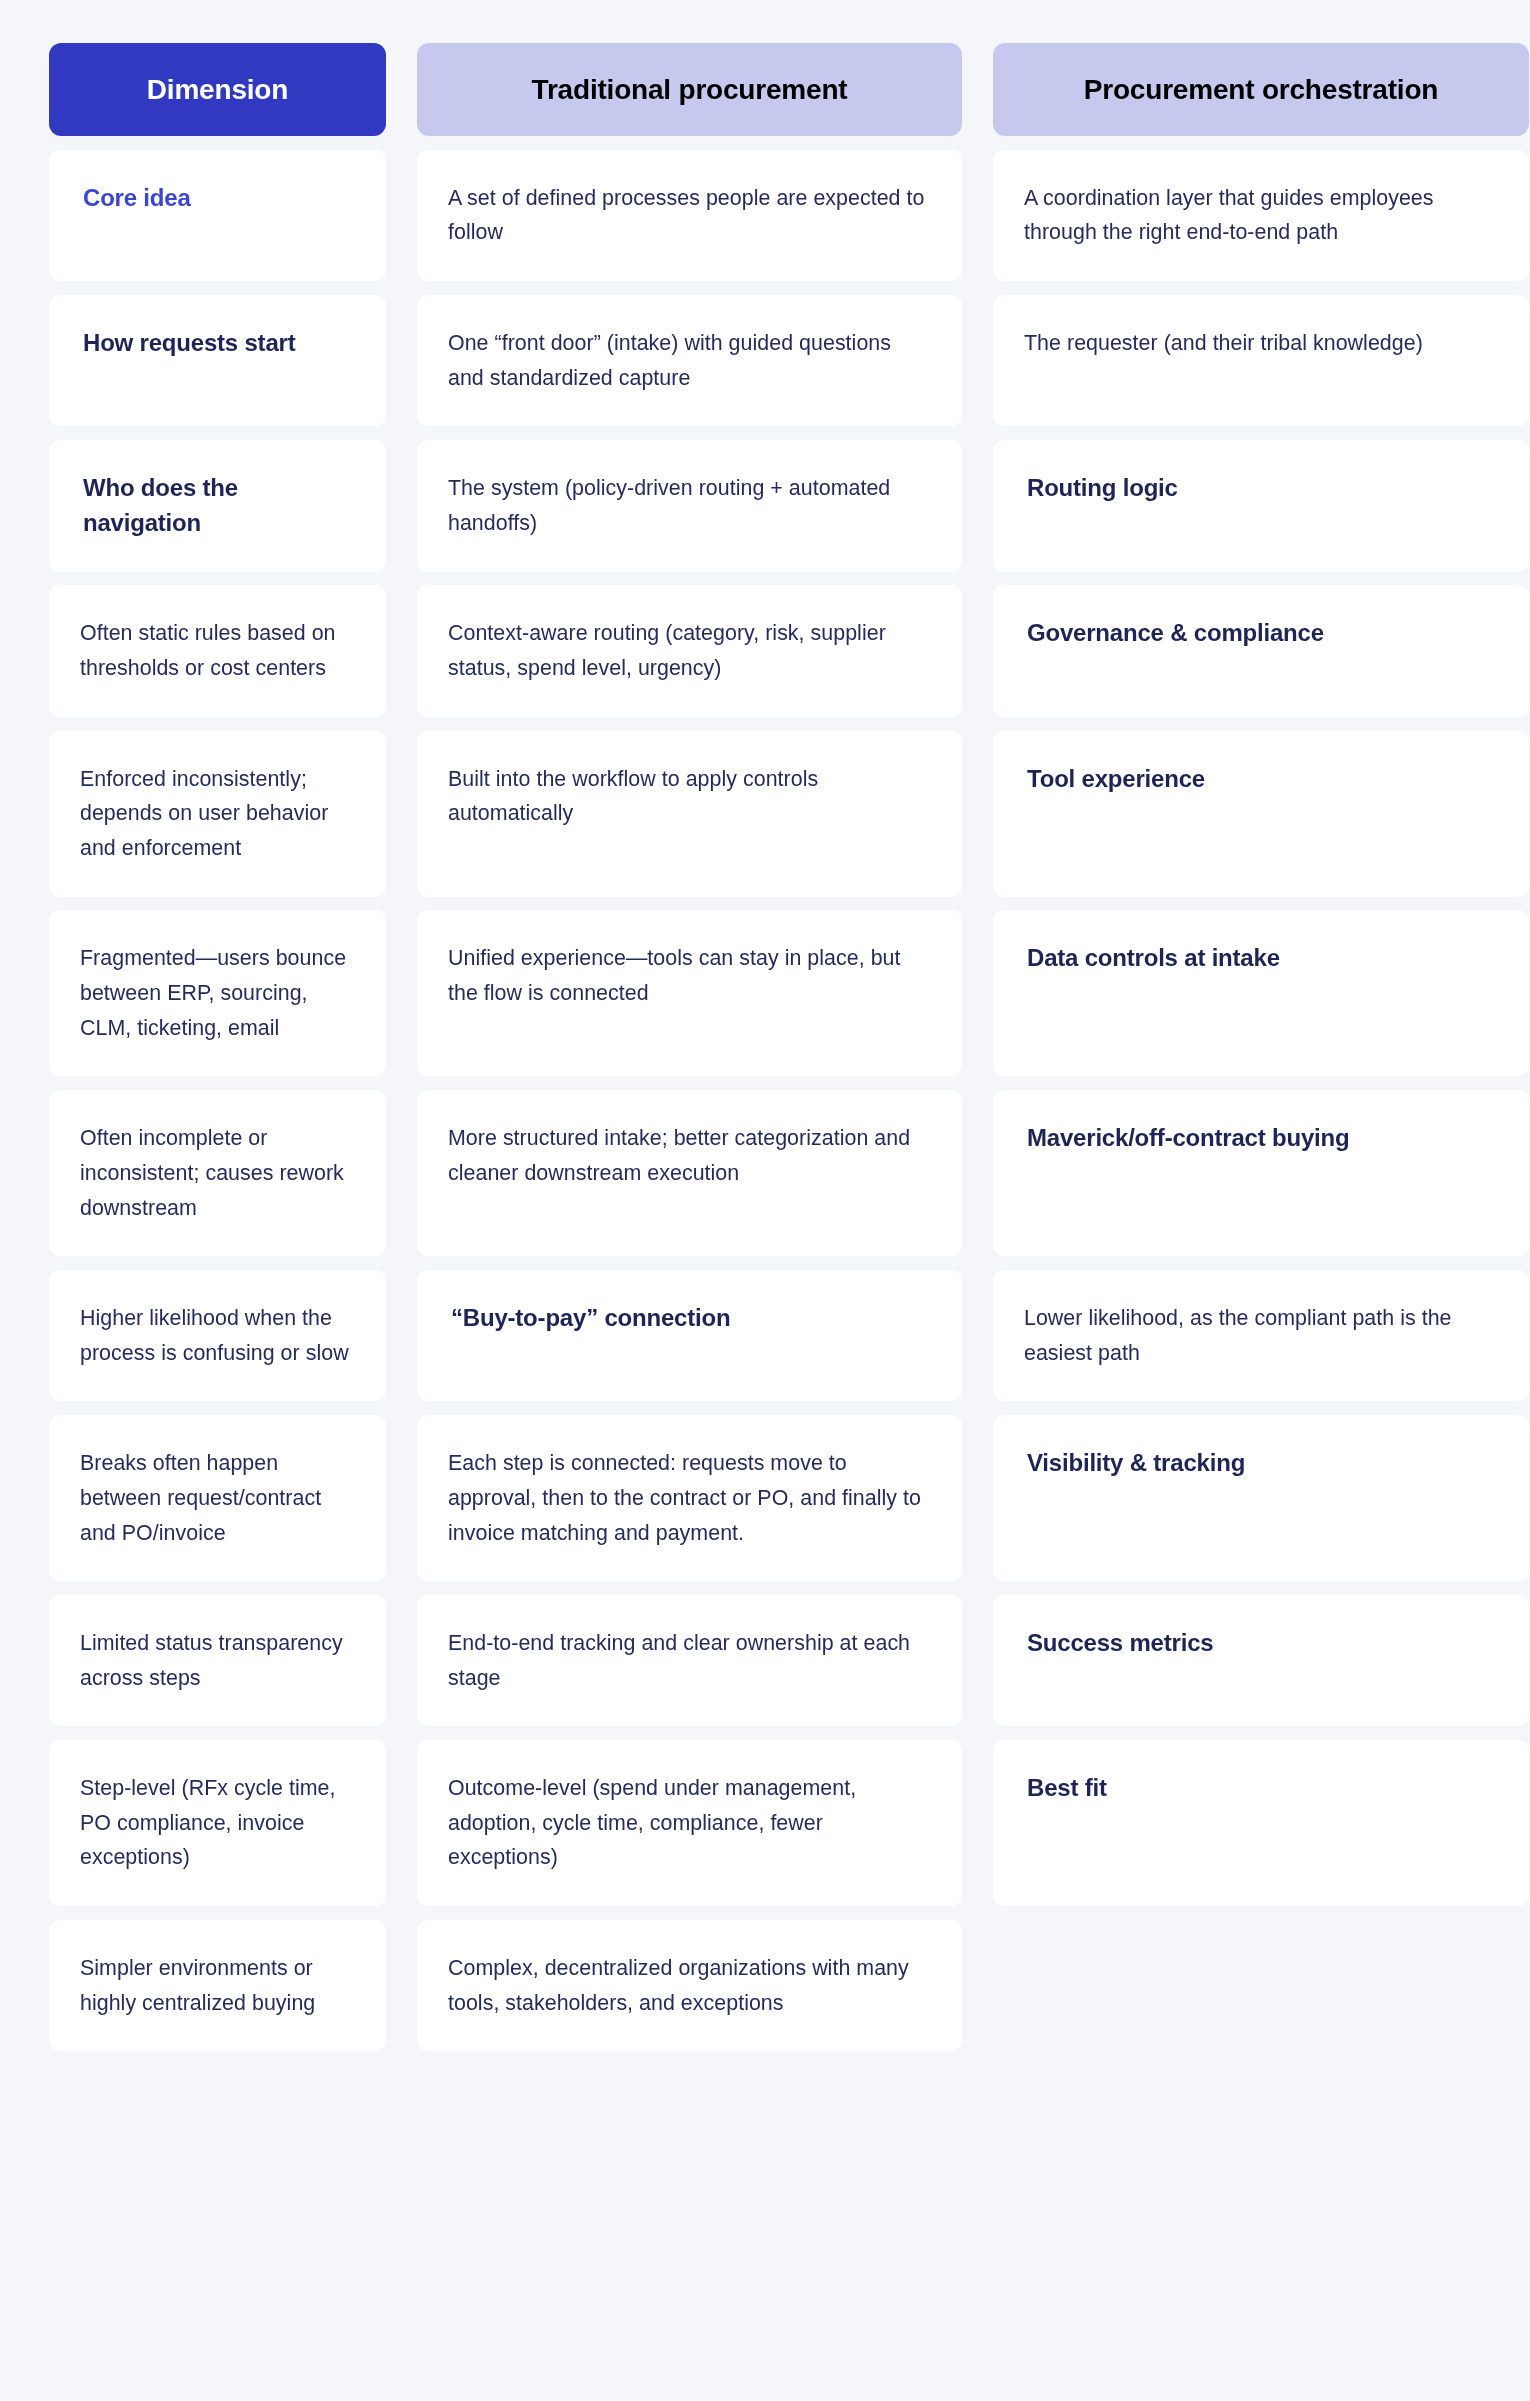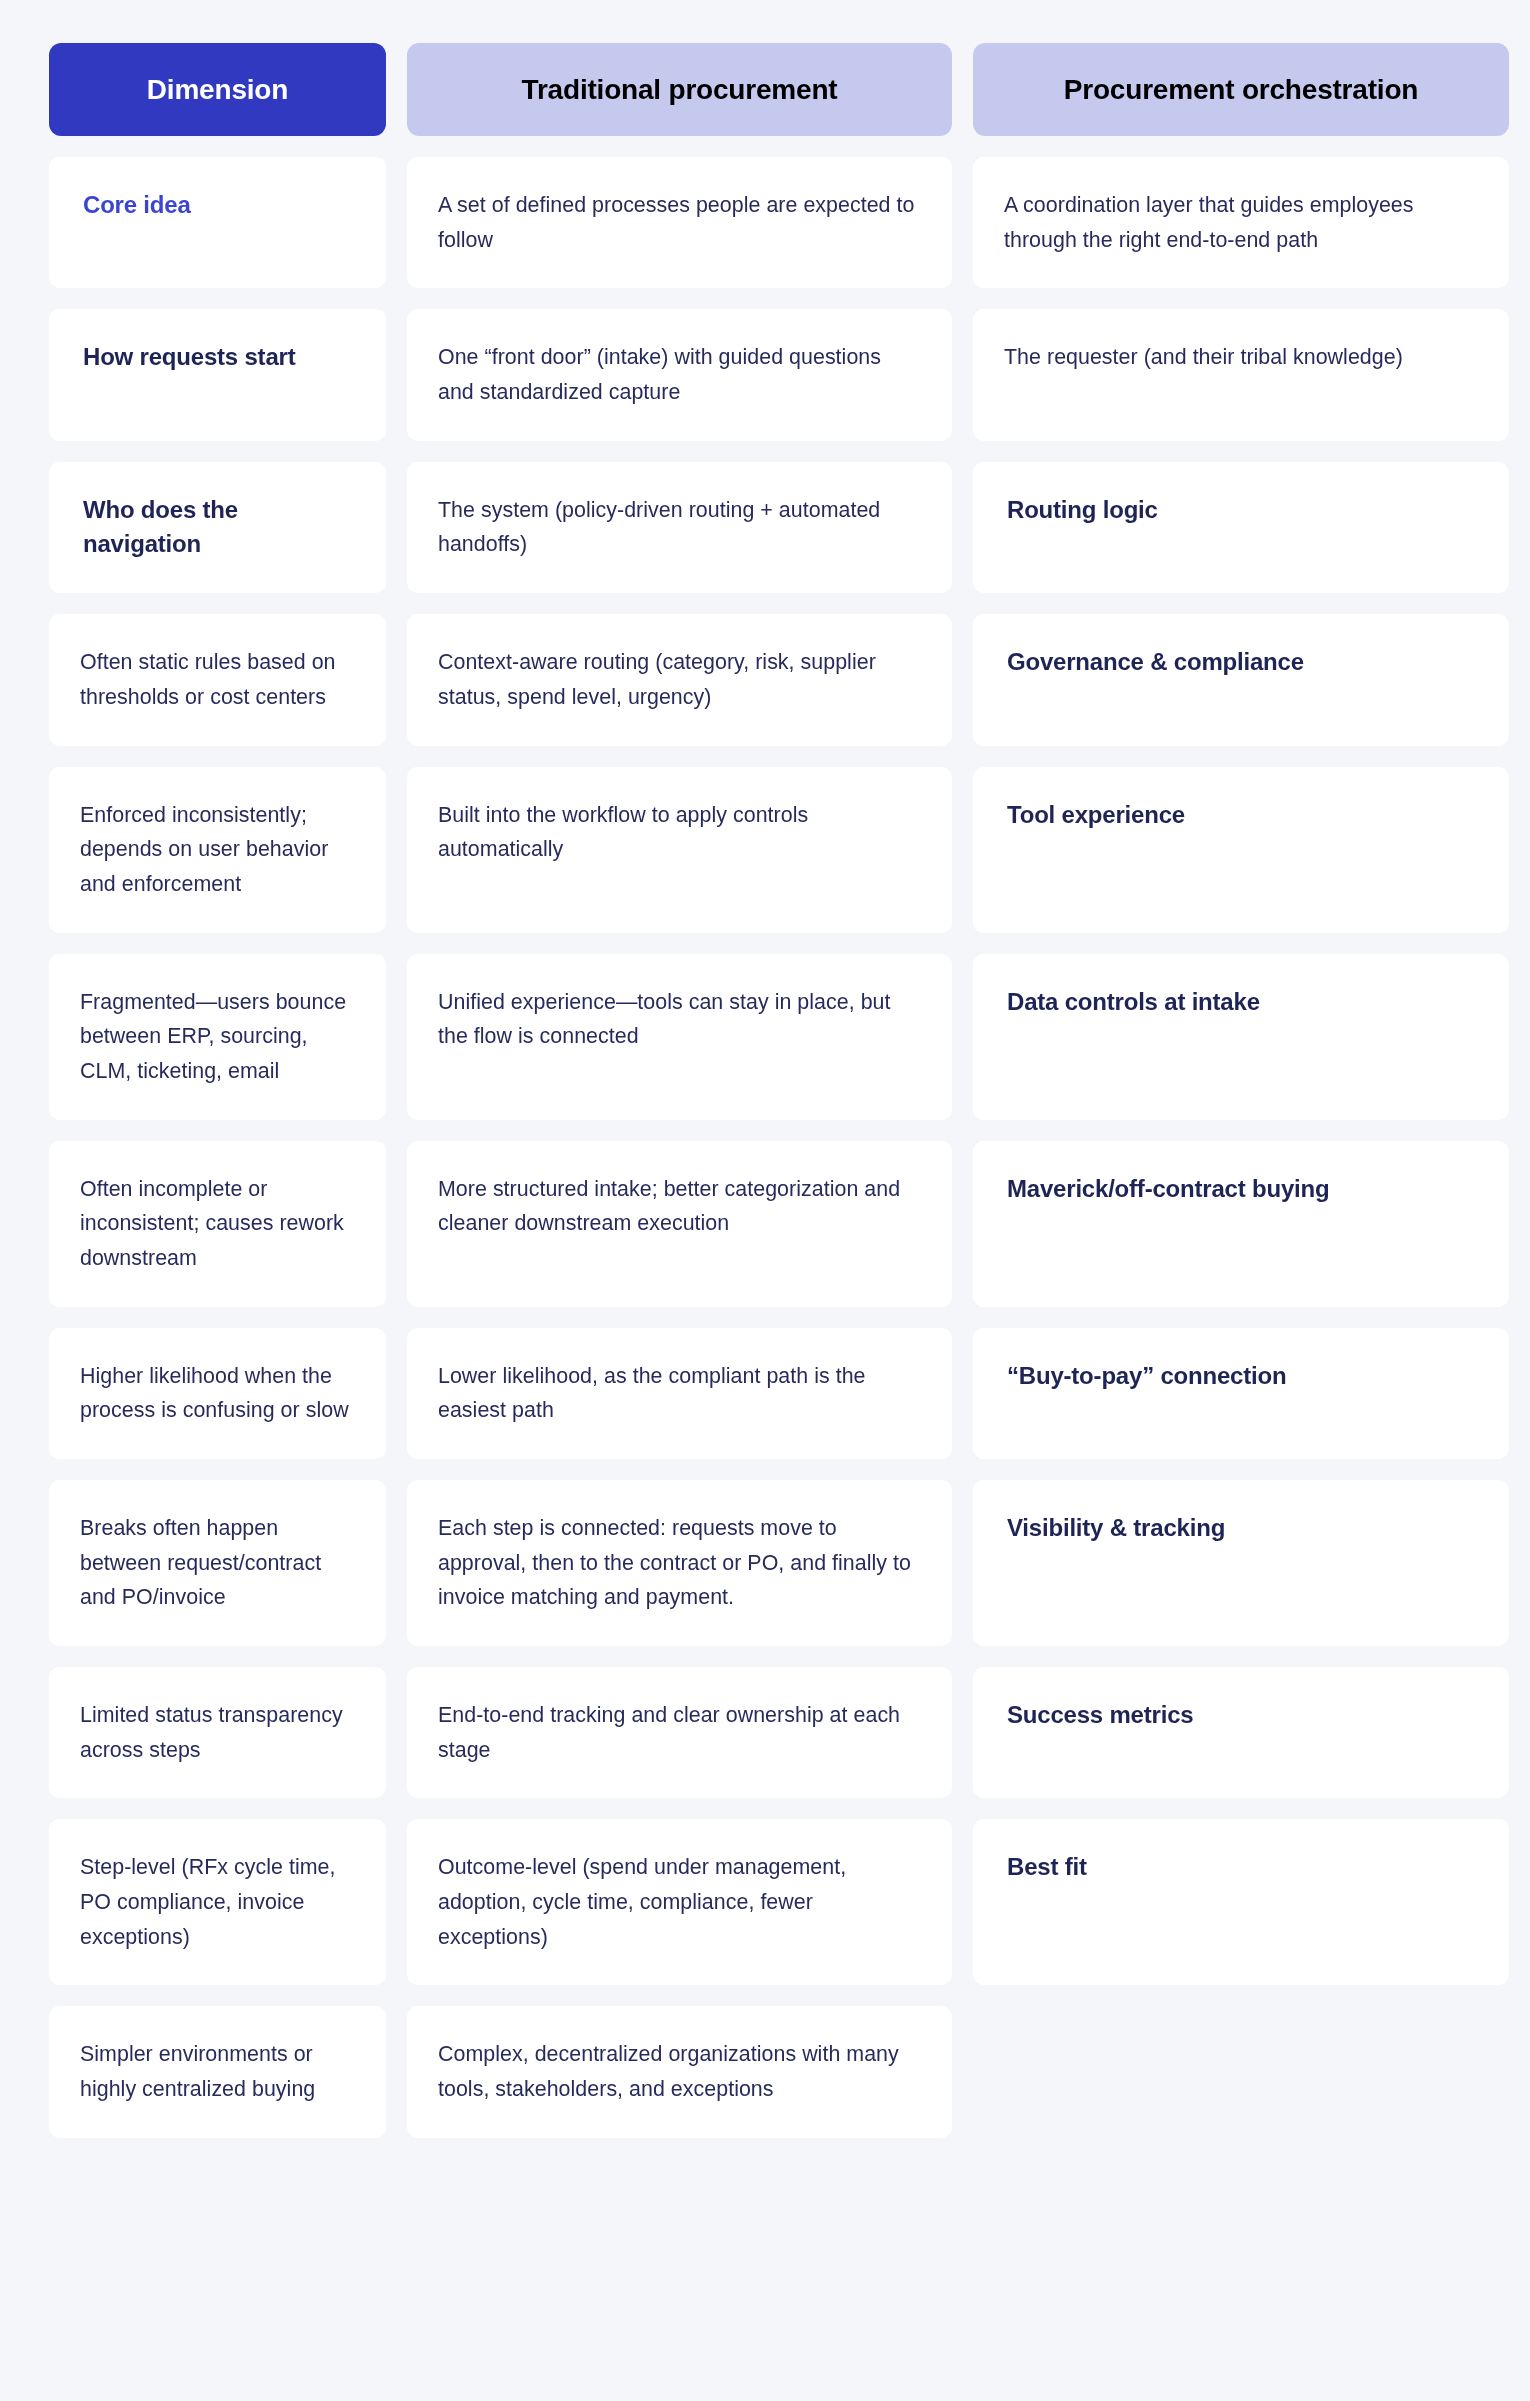--- a/index.html
+++ b/index.html
@@ -17,21 +17,20 @@
     padding: 43px 49px 54px 49px;
   }
 
   
   .table-grid {
     display: grid;
     grid-template-columns: 337px 545px 536px;
     column-gap: 31px;
     row-gap: 13.8px;
     align-items: stretch;
-    gap: 21px;
   }
 
   
   .header-cell {
     border-radius: 12.2px;
     height: 93px;
     display: flex;
     align-items: center;
     justify-content: center;
     text-align: center;
@@ -158,26 +157,26 @@
     <div class="body-cell">
       <span class="cell-text">More structured intake; better categorization and cleaner downstream execution</span>
     </div>
 
     <div class="body-cell dimension-cell">
       <span class="dimension-label">Maverick/off-contract buying</span>
     </div>
     <div class="body-cell">
       <span class="cell-text">Higher likelihood when the process is confusing or slow</span>
     </div>
+    <div class="body-cell dimension-cell">
+      <span class="dimension-label">“Buy-to-pay” connection</span>
+    </div>
+
     <div class="body-cell">
       <span class="cell-text">Lower likelihood, as the compliant path is the easiest path</span>
-    </div>
-
-    <div class="body-cell dimension-cell">
-      <span class="dimension-label">“Buy-to-pay” connection</span>
     </div>
     <div class="body-cell">
       <span class="cell-text">Breaks often happen between request/contract and PO/invoice</span>
     </div>
     <div class="body-cell">
       <span class="cell-text">Each step is connected: requests move to approval, then to the contract or PO, and finally to invoice matching and payment.</span>
     </div>
 
     <div class="body-cell dimension-cell">
       <span class="dimension-label">Visibility &amp; tracking</span>

